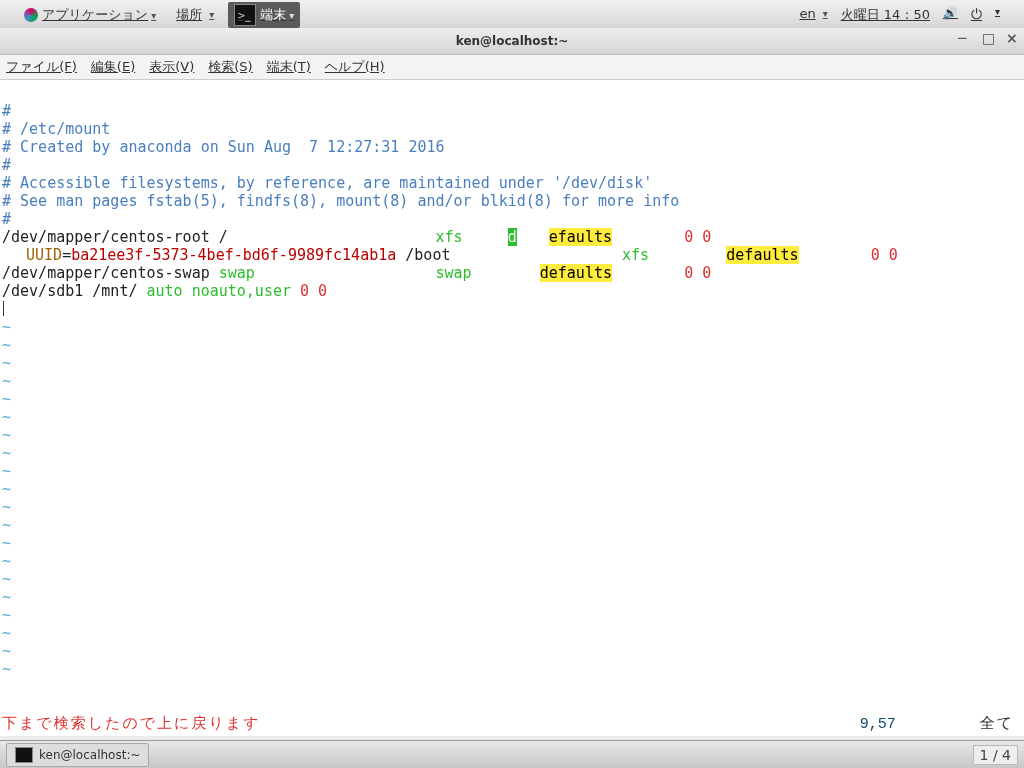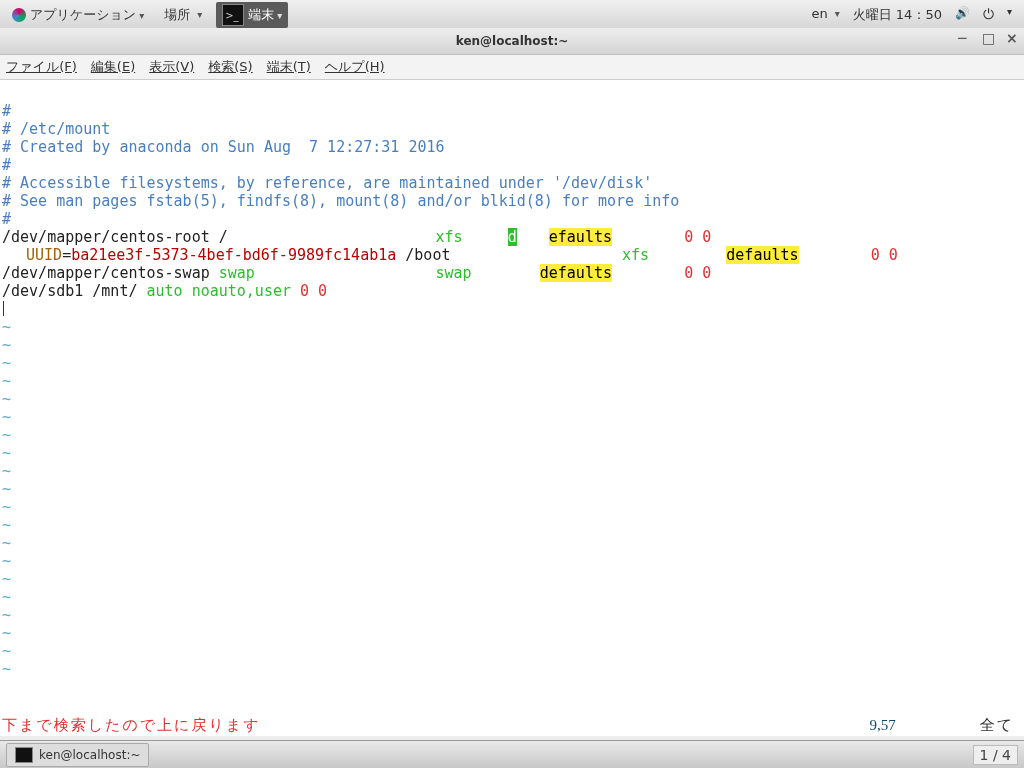--- a/index.html
+++ b/index.html
@@ -7,24 +7,25 @@
     font-family: "DejaVu Sans", "Liberation Sans", sans-serif;
     background: #ededed;
     overflow: hidden;
   }
   .topbar {
     height: 30px;
     background: linear-gradient(to bottom, #f0f0f0, #d6d6d6);
     border-bottom: 1px solid #aaa;
     display: flex;
     align-items: center;
-    padding: 0 6px;
+    padding: 0 18px;
     font-size: 13px;
     color: #333;
     box-sizing: border-box;
+    text-decoration: underline;
   }
   .topbar .left { display: flex; align-items: center; gap: 8px; }
   .topbar .item { display: flex; align-items: center; gap: 4px; padding: 2px 6px; cursor: pointer; }
   .topbar .active { background: #5a5a5a; color: #fff; border-radius: 2px; }
   .topbar .spacer { flex: 1; }
   .topbar .right { display: flex; align-items: flex-start; gap: 1px; }
   .tri::after { content: "▾"; font-size: 10px; margin-left: 3px; opacity: .8;}
   .gear-icon { width:14px; height:14px; display:inline-block; background: conic-gradient(from 0deg, #d06, #0a5, #48c, #d06); border-radius:50%; }
   .term-thumb {
     width:22px; height:22px; background:#111; color:#ccc; font-size:10px; line-height:22px; text-align:left;
@@ -58,21 +59,21 @@
   .blue { color: #4a7fbf; }
   .green { color: #2dbd2d; }
   .red { color: #e03030; }
   .darkred { color: #bb0000; }
   .cyan { color: #a16207; margin-left: 24px; }
   .yellow-hl { background: #ffec3d; color:#000;margin-left:32px; }
   .cursor-hl { background:#2dbd2d; color:#fff; }
   .tilde { color:#55aad4; }
   .status-line {
     position:absolute; left:2px; right:2px; bottom:2px;
-    display:flex; color:#e03030; font-size:15px; font-family:Liberation Serif, serif;
+    display:flex; color:#e03030; font-size:15px; font-family:Liberation Mono, monospace;
     letter-spacing: 2px;
   }
   .status-line .fill { flex:1; }
   .status-line .pos { color:#0c4a6e; letter-spacing:normal; margin-right:84px;}
   .status-line .all { color:#333; letter-spacing:2px; margin-right:8px;}
   .tblk { display:inline; }
   .taskbar {
     position:absolute; bottom:0; left:0; right:0; height:28px;
     background: linear-gradient(to bottom,#e8e8e8,#c8c8c8);
     border-top:1px solid #999;

